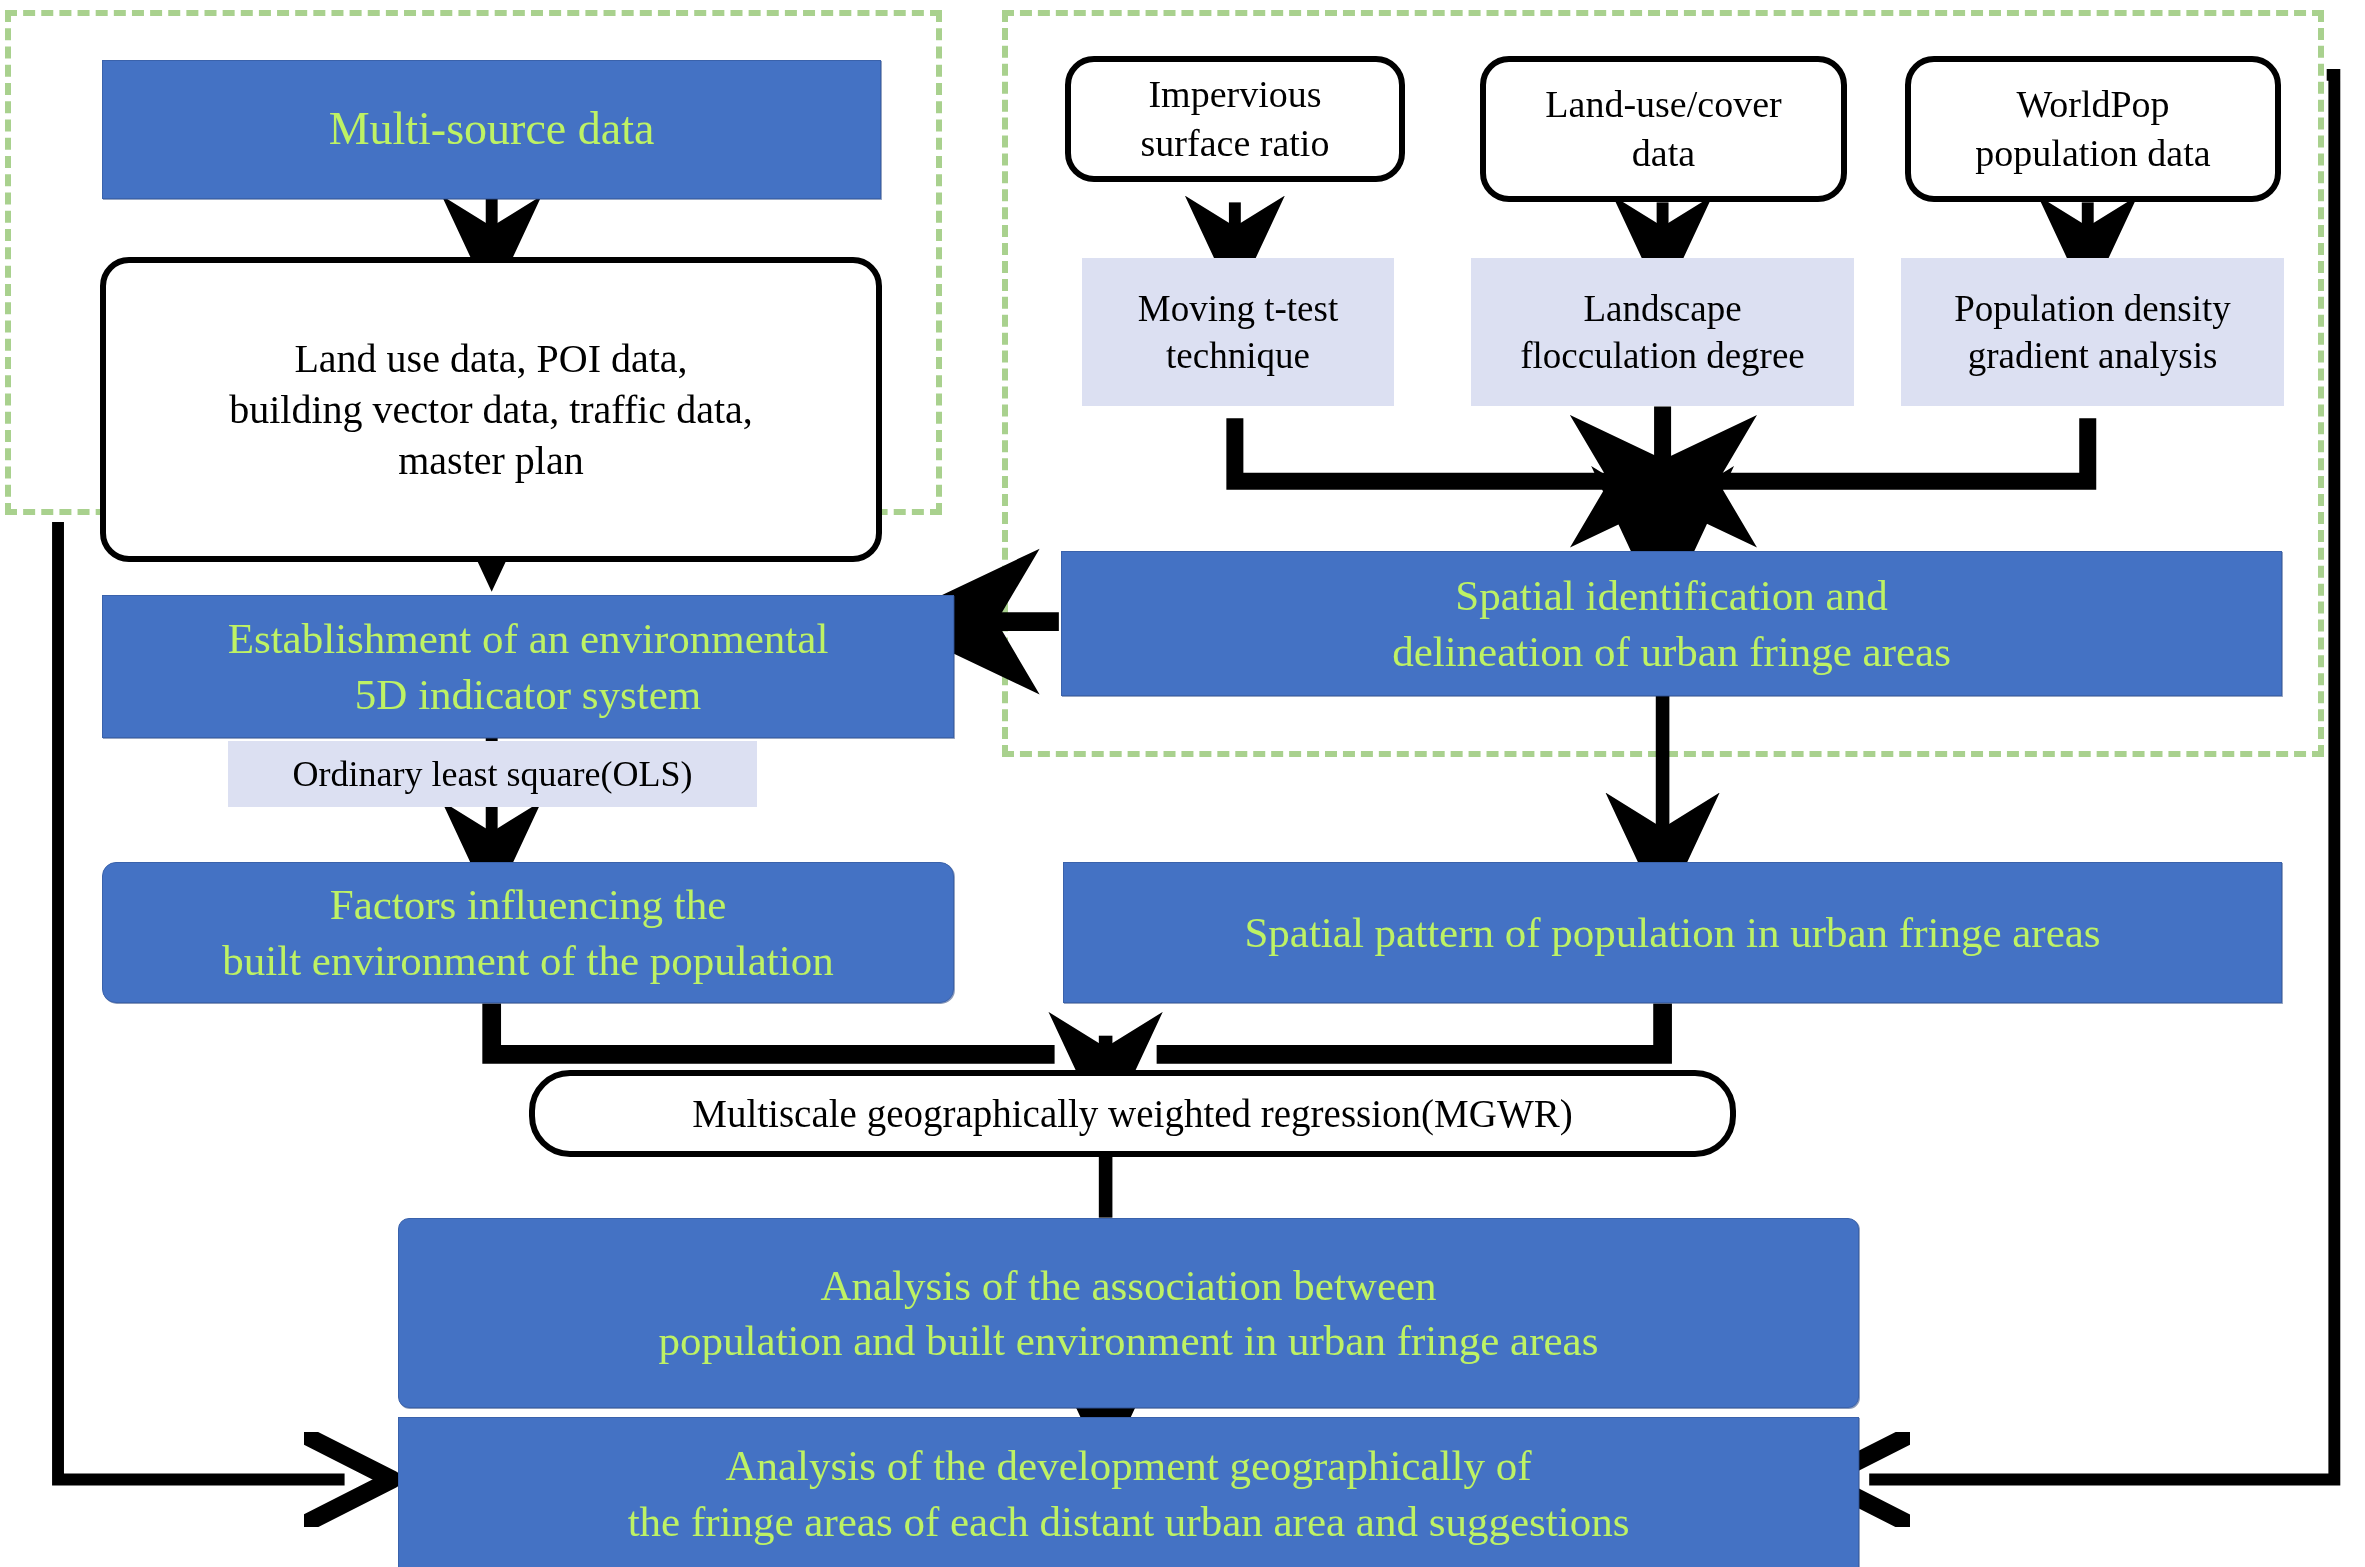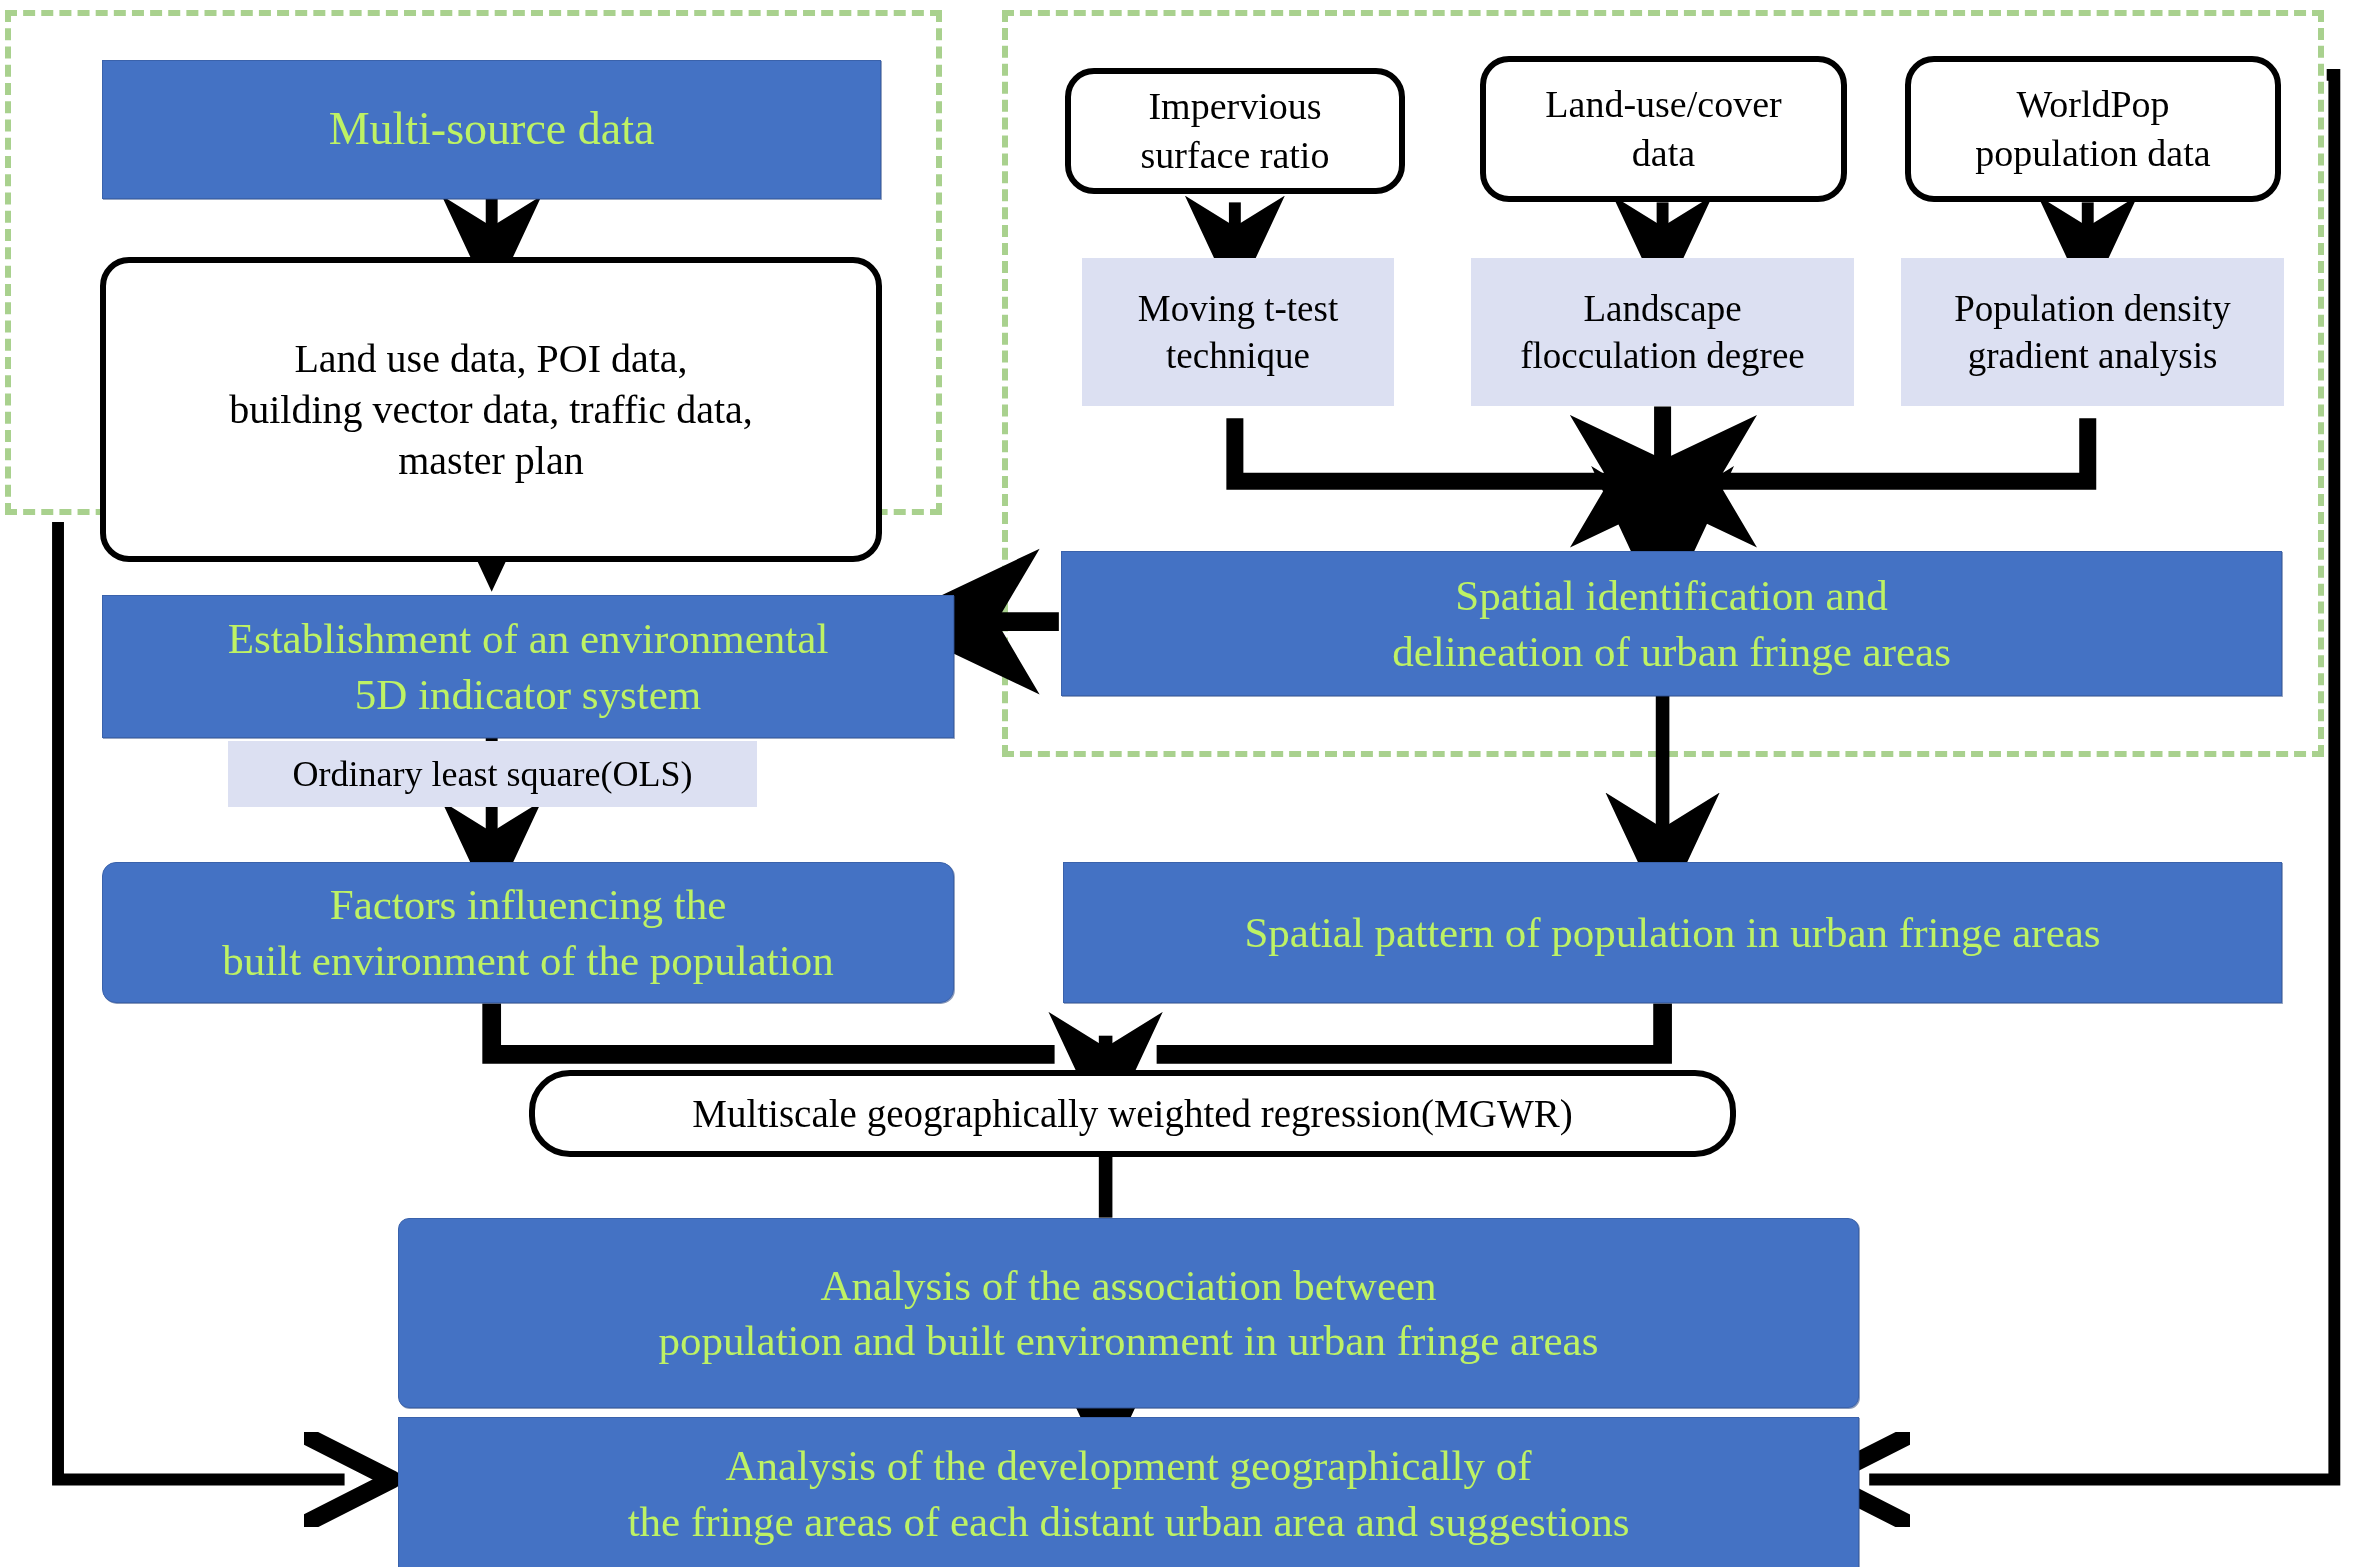--- a/index.html
+++ b/index.html
@@ -123,21 +123,21 @@
   </div>
 
   <div class="node node-rounded" style="left:100px; top:257px; width:782px; height:305px; font-size:40px; padding:0 8px;">
     <span>
       <span class="txt">Land use data, POI data,</span>
       <span class="txt">building vector data, traffic data,</span>
       <span class="txt">master plan</span>
     </span>
   </div>
 
-  <div class="node node-rounded" style="left:1065px; top:56px; width:340px; height:126px; font-size:38px;margin-top:12px;">
+  <div class="node node-rounded" style="left:1065px; top:56px; width:340px; height:126px; font-size:38px;">
     <span>
       <span class="txt">Impervious</span>
       <span class="txt">surface ratio</span>
     </span>
   </div>
 
   <div class="node node-rounded" style="left:1480px; top:56px; width:367px; height:146px; font-size:38px;">
     <span>
       <span class="txt">Land-use/cover</span>
       <span class="txt">data</span>

